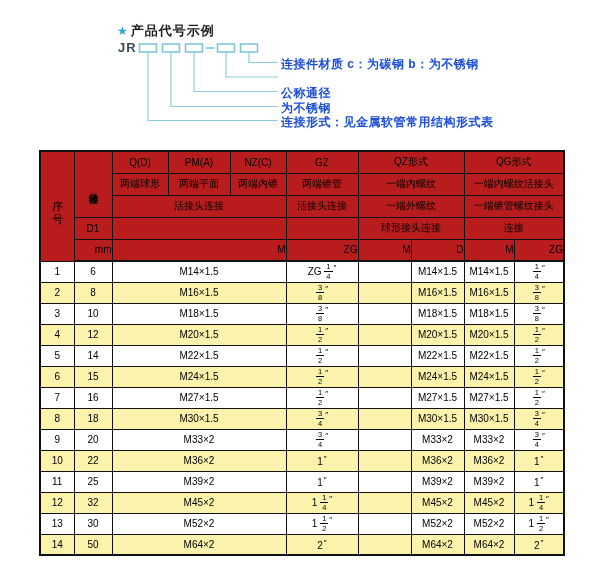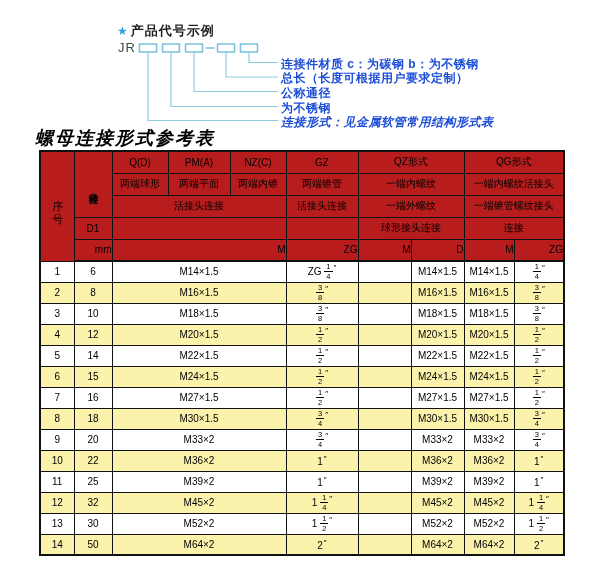--- a/index.html
+++ b/index.html
@@ -7,28 +7,28 @@
     width:600px;height:567px;position:relative;background:#ffffff;
     font-family:"Liberation Sans","DejaVu Sans",sans-serif;color:#111;
     -webkit-font-smoothing:antialiased;
   }
   .page{position:absolute;inset:0;overflow:hidden;border-radius:32px;}
 
   
   .diagram{position:absolute;left:0;top:0;width:600px;height:148px;}
   .diag-title{position:absolute;left:117px;top:22px;font-size:13px;font-weight:600;color:#1c1c1c;letter-spacing:1px;}
   .diag-title .star{color:#2ba3d8;margin-right:2px;font-size:12px;}
-  .jr-prefix{position:absolute;left:118px;top:40px;font-size:13px;font-weight:normal;color:#3a4a52;letter-spacing:1px;}
+  .jr-prefix{position:absolute;left:118px;top:40px;font-size:13px;font-weight:bold;color:#3a4a52;letter-spacing:1px;}
   .diag-svg{position:absolute;left:0;top:0;}
   .diag-label{position:absolute;left:281px;height:14px;font-size:12px;font-weight:600;color:#1d4ed8;white-space:nowrap;letter-spacing:0.5px;}
   .lbl-0{top:56px;}
   .lbl-1{top:70px;}
   .lbl-2{top:85px;}
   .lbl-3{top:100px;}
-  .lbl-4{top:114px;font-style:italic;}
+  .lbl-4{top:114px;}
 
   
   .table-title{
     position:absolute;left:35px;top:126px;
     font-family:"Liberation Serif","DejaVu Serif",serif;
     font-size:18px;font-weight:bold;font-style:italic;color:#000;letter-spacing:2px;
   }
 
   
   table.ref{
@@ -80,27 +80,25 @@
         <path d="M148,52 V120.5 H278"></path>
       </g>
     </svg>
 
     <div class="diag-title">
       <span class="star">★</span><span>产品代号示例</span>
     </div>
     <div class="jr-prefix">JR</div>
 
     <div class="diag-label lbl-0">连接件材质  c：为碳钢  b：为不锈钢</div>
-    <div class="diag-label lbl-1">总长（长度可根据用户要求定制）</div>
     <div class="diag-label lbl-2">公称通径</div>
     <div class="diag-label lbl-3">为不锈钢</div>
     <div class="diag-label lbl-4">连接形式：见金属软管常用结构形式表</div>
   </div>
 
-  <div class="table-title">螺母连接形式参考表</div>
 
   <table class="ref">
     <colgroup>
       <col style="width:34px">
         <col style="width:38px">
       <col style="width:56px">
         <col style="width:62px">
         <col style="width:56px">
       <col style="width:72px">
       <col style="width:53px">

